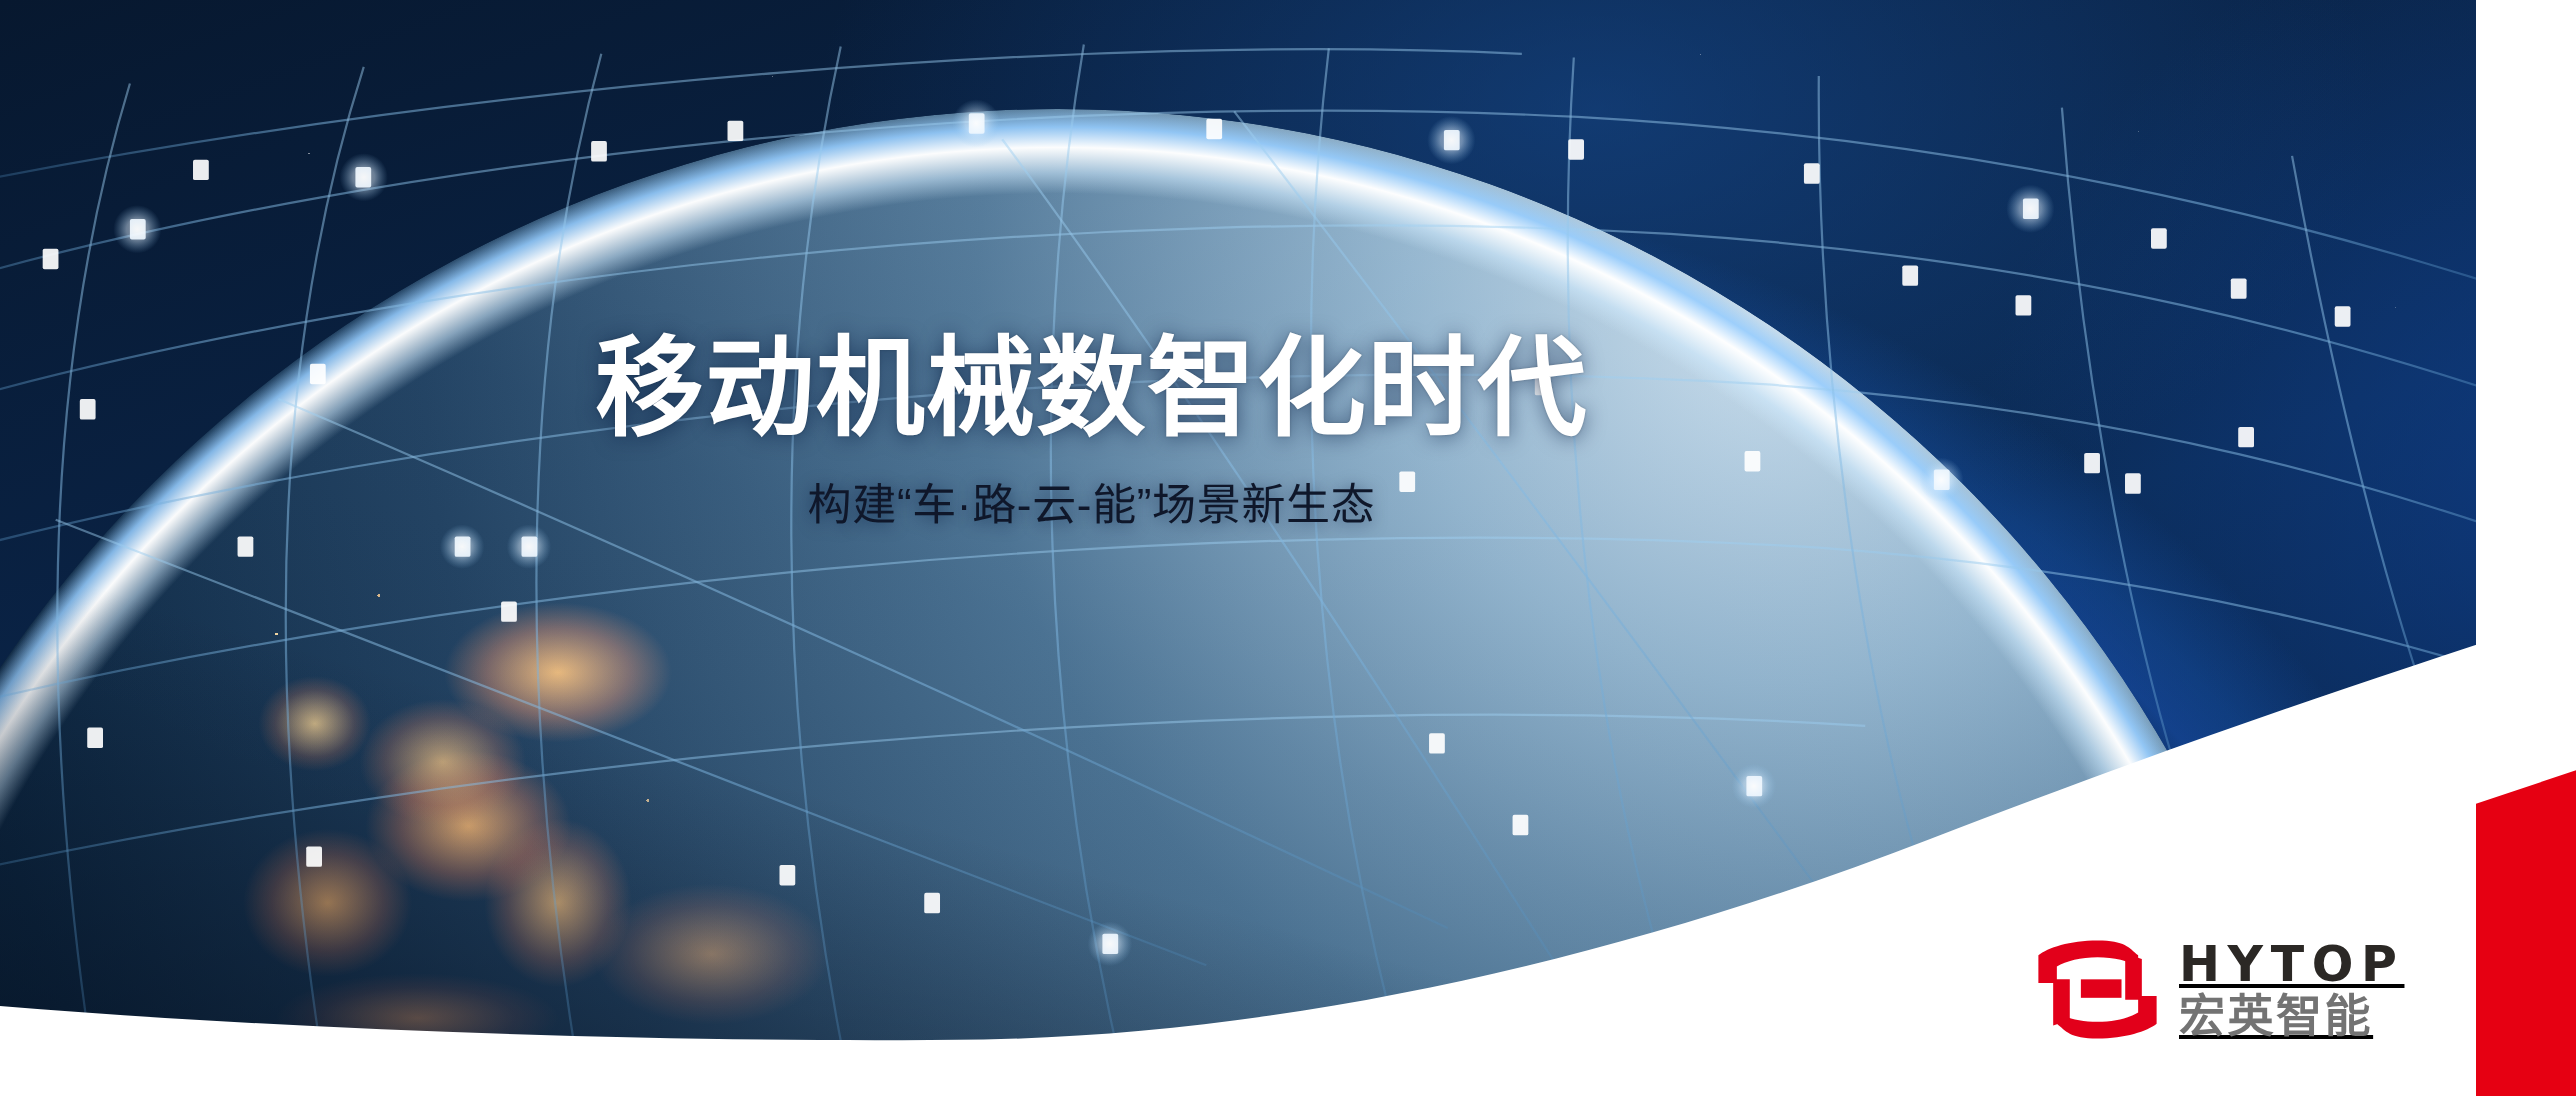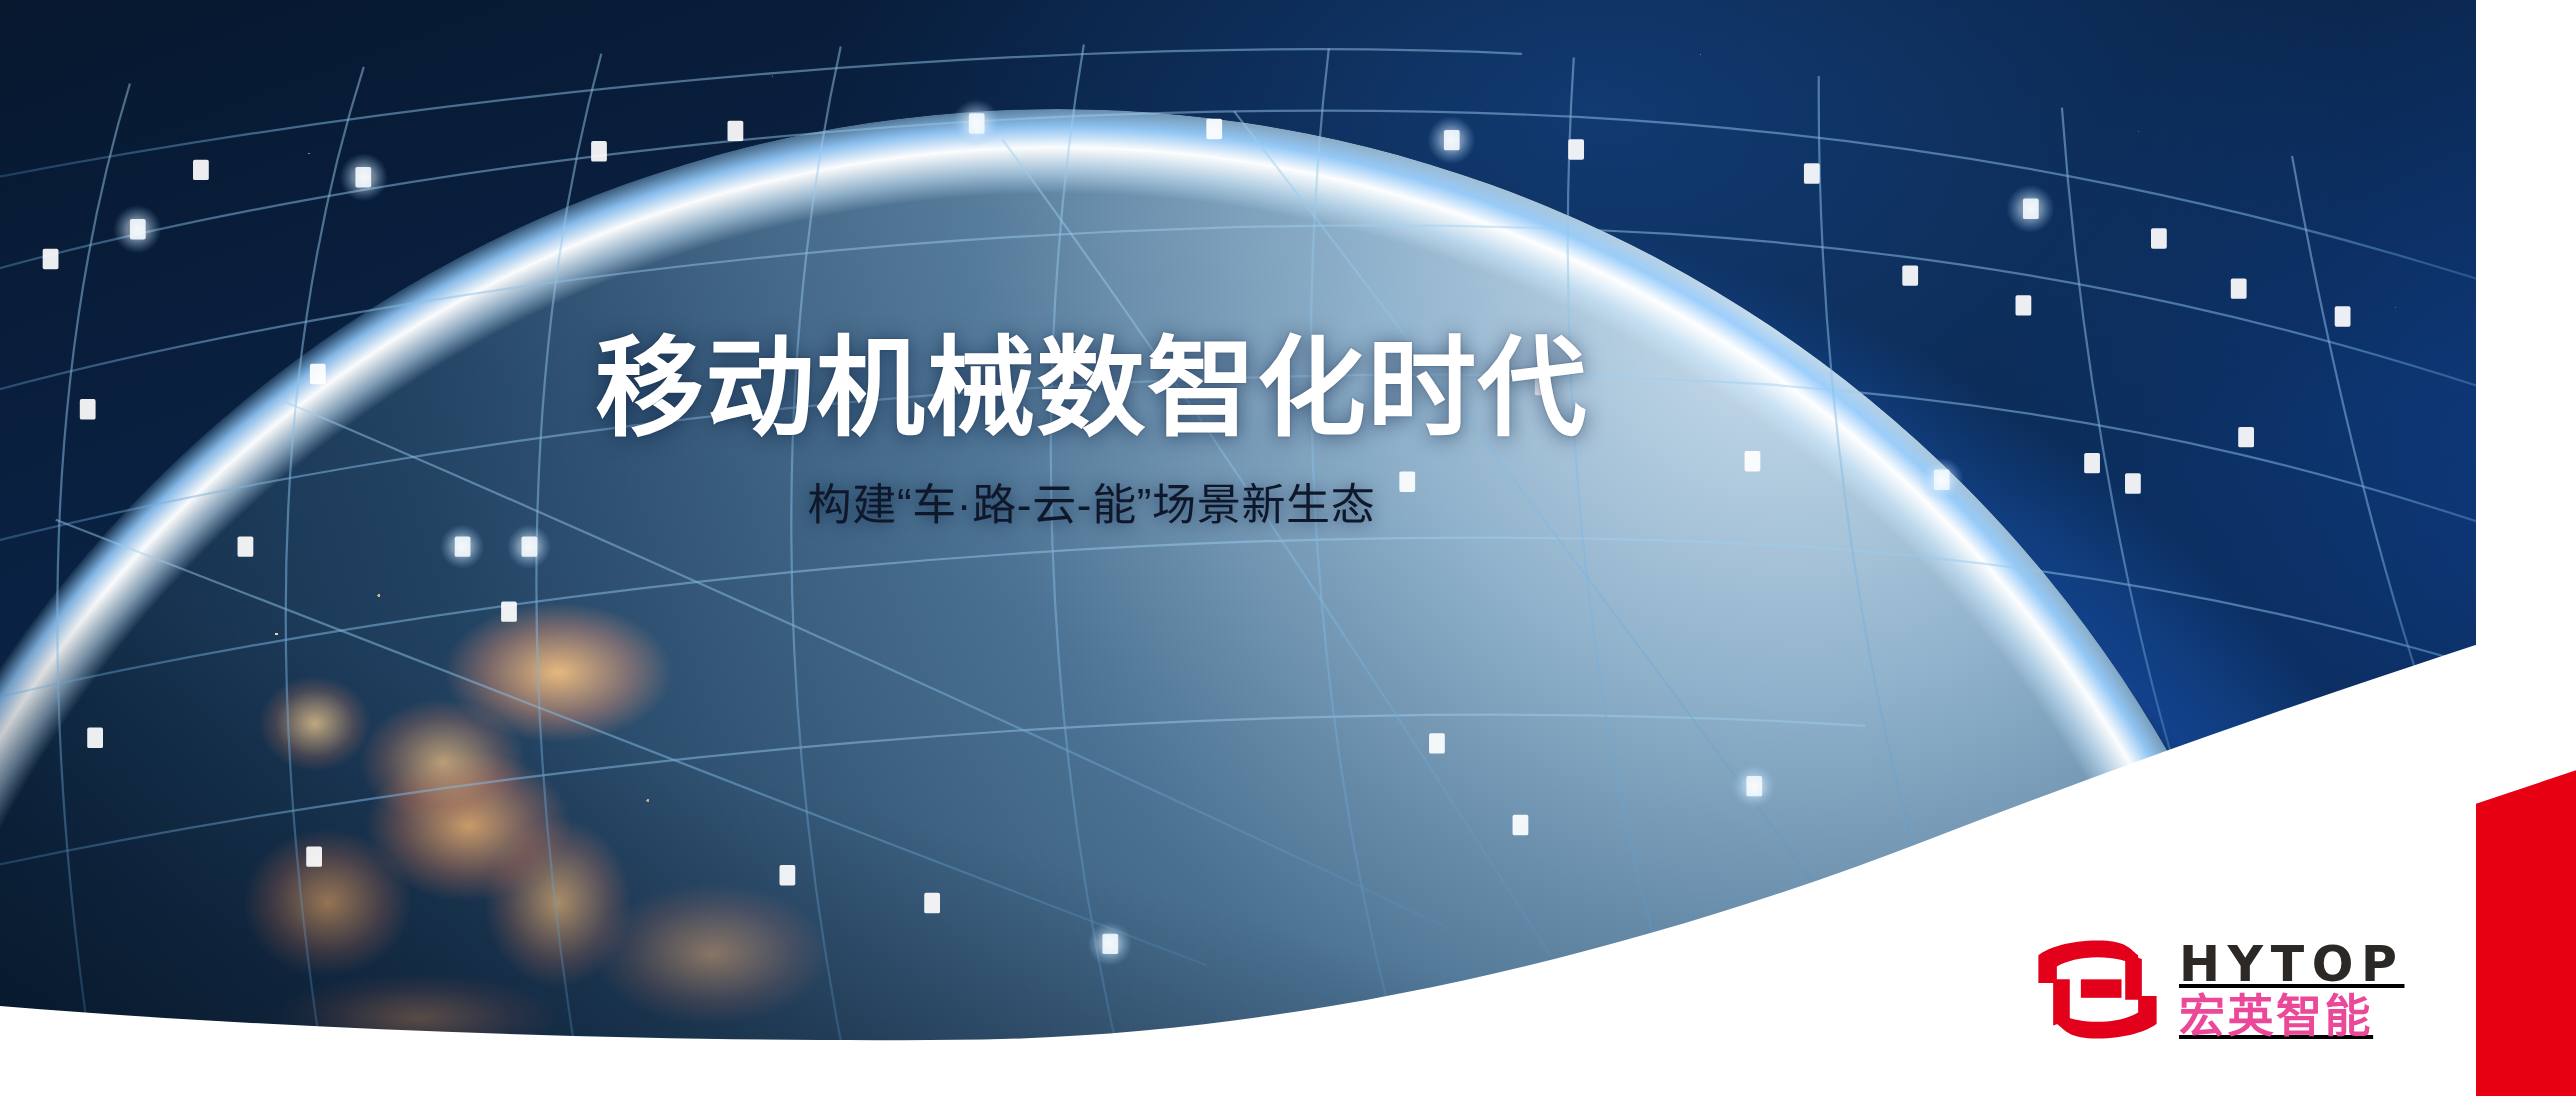--- a/index.html
+++ b/index.html
@@ -206,21 +206,21 @@
     font-weight:700;
     color:#2b2825;
     letter-spacing:.155em;
     font-family:"DejaVu Sans","Liberation Sans",sans-serif;
     white-space:nowrap;
   }
   .logo-cn{
     font-size:46px;
     line-height:1;
     font-weight:700;
-    color:#ec4899;
+    color:#737373;
     letter-spacing:.055em;
     white-space:nowrap;
   }
 </style>
 </head>
 <body>
 
 <div id="slide">
 
   <div class="bg-space"></div>

